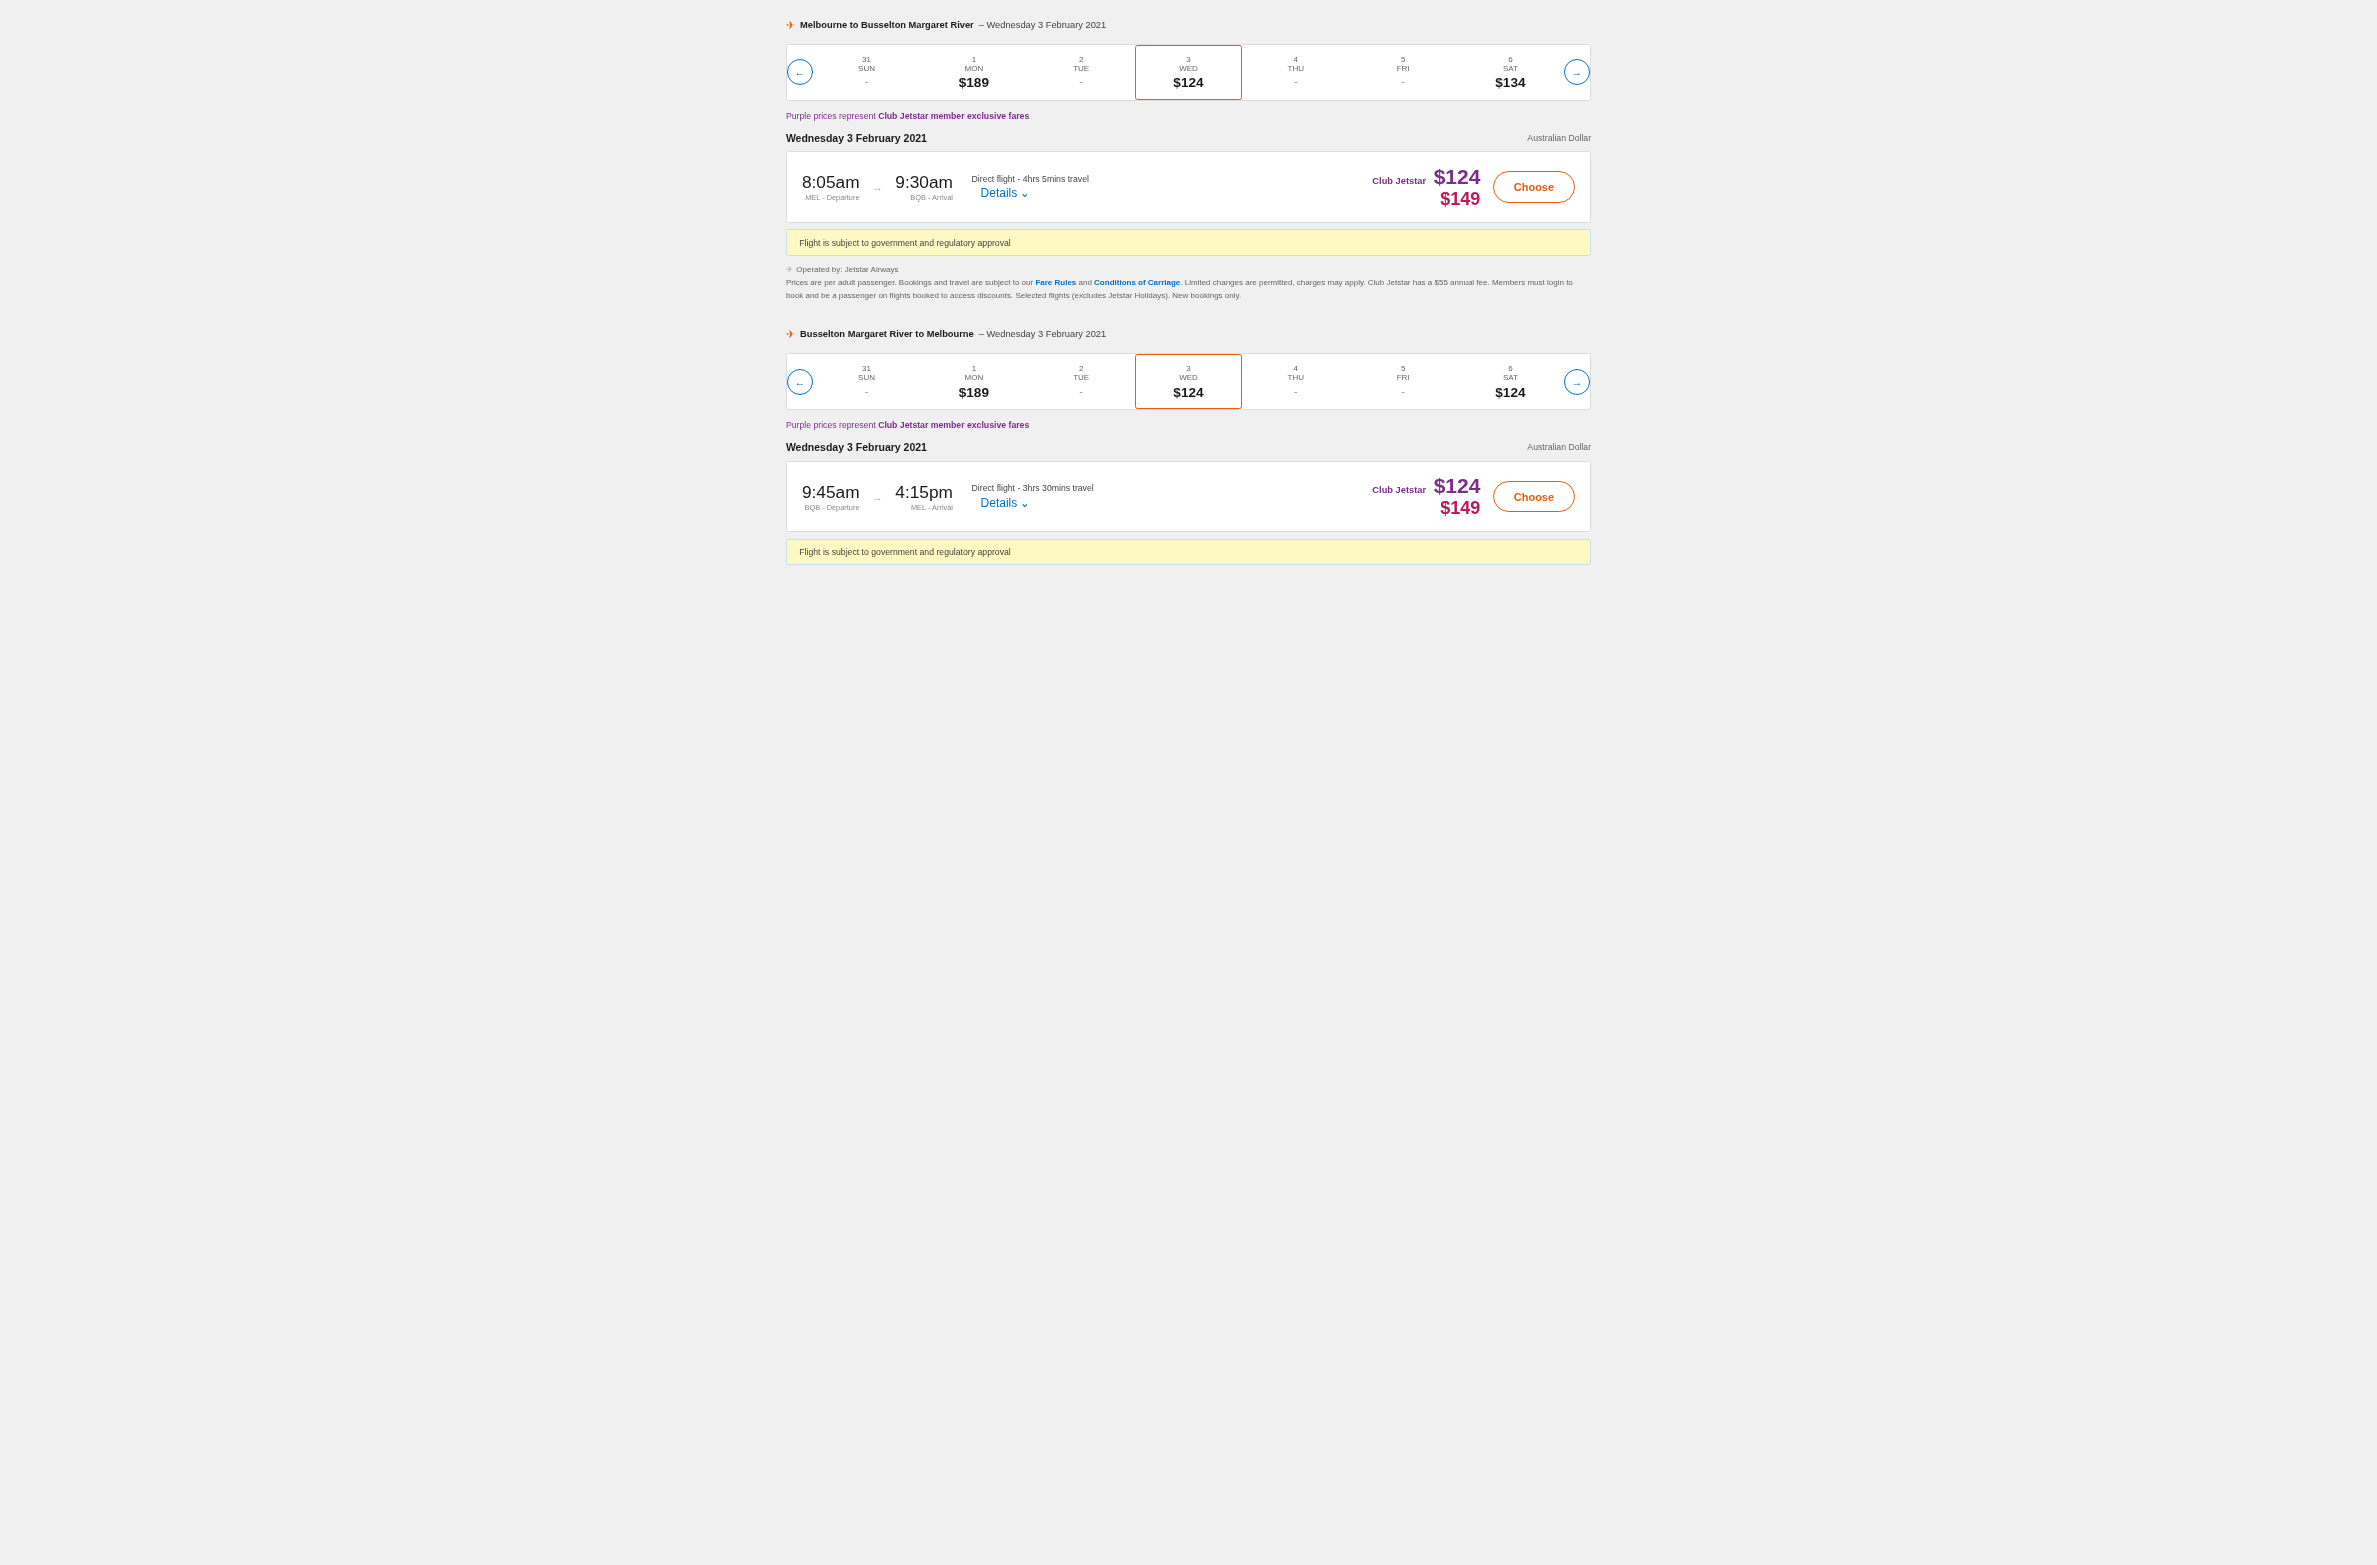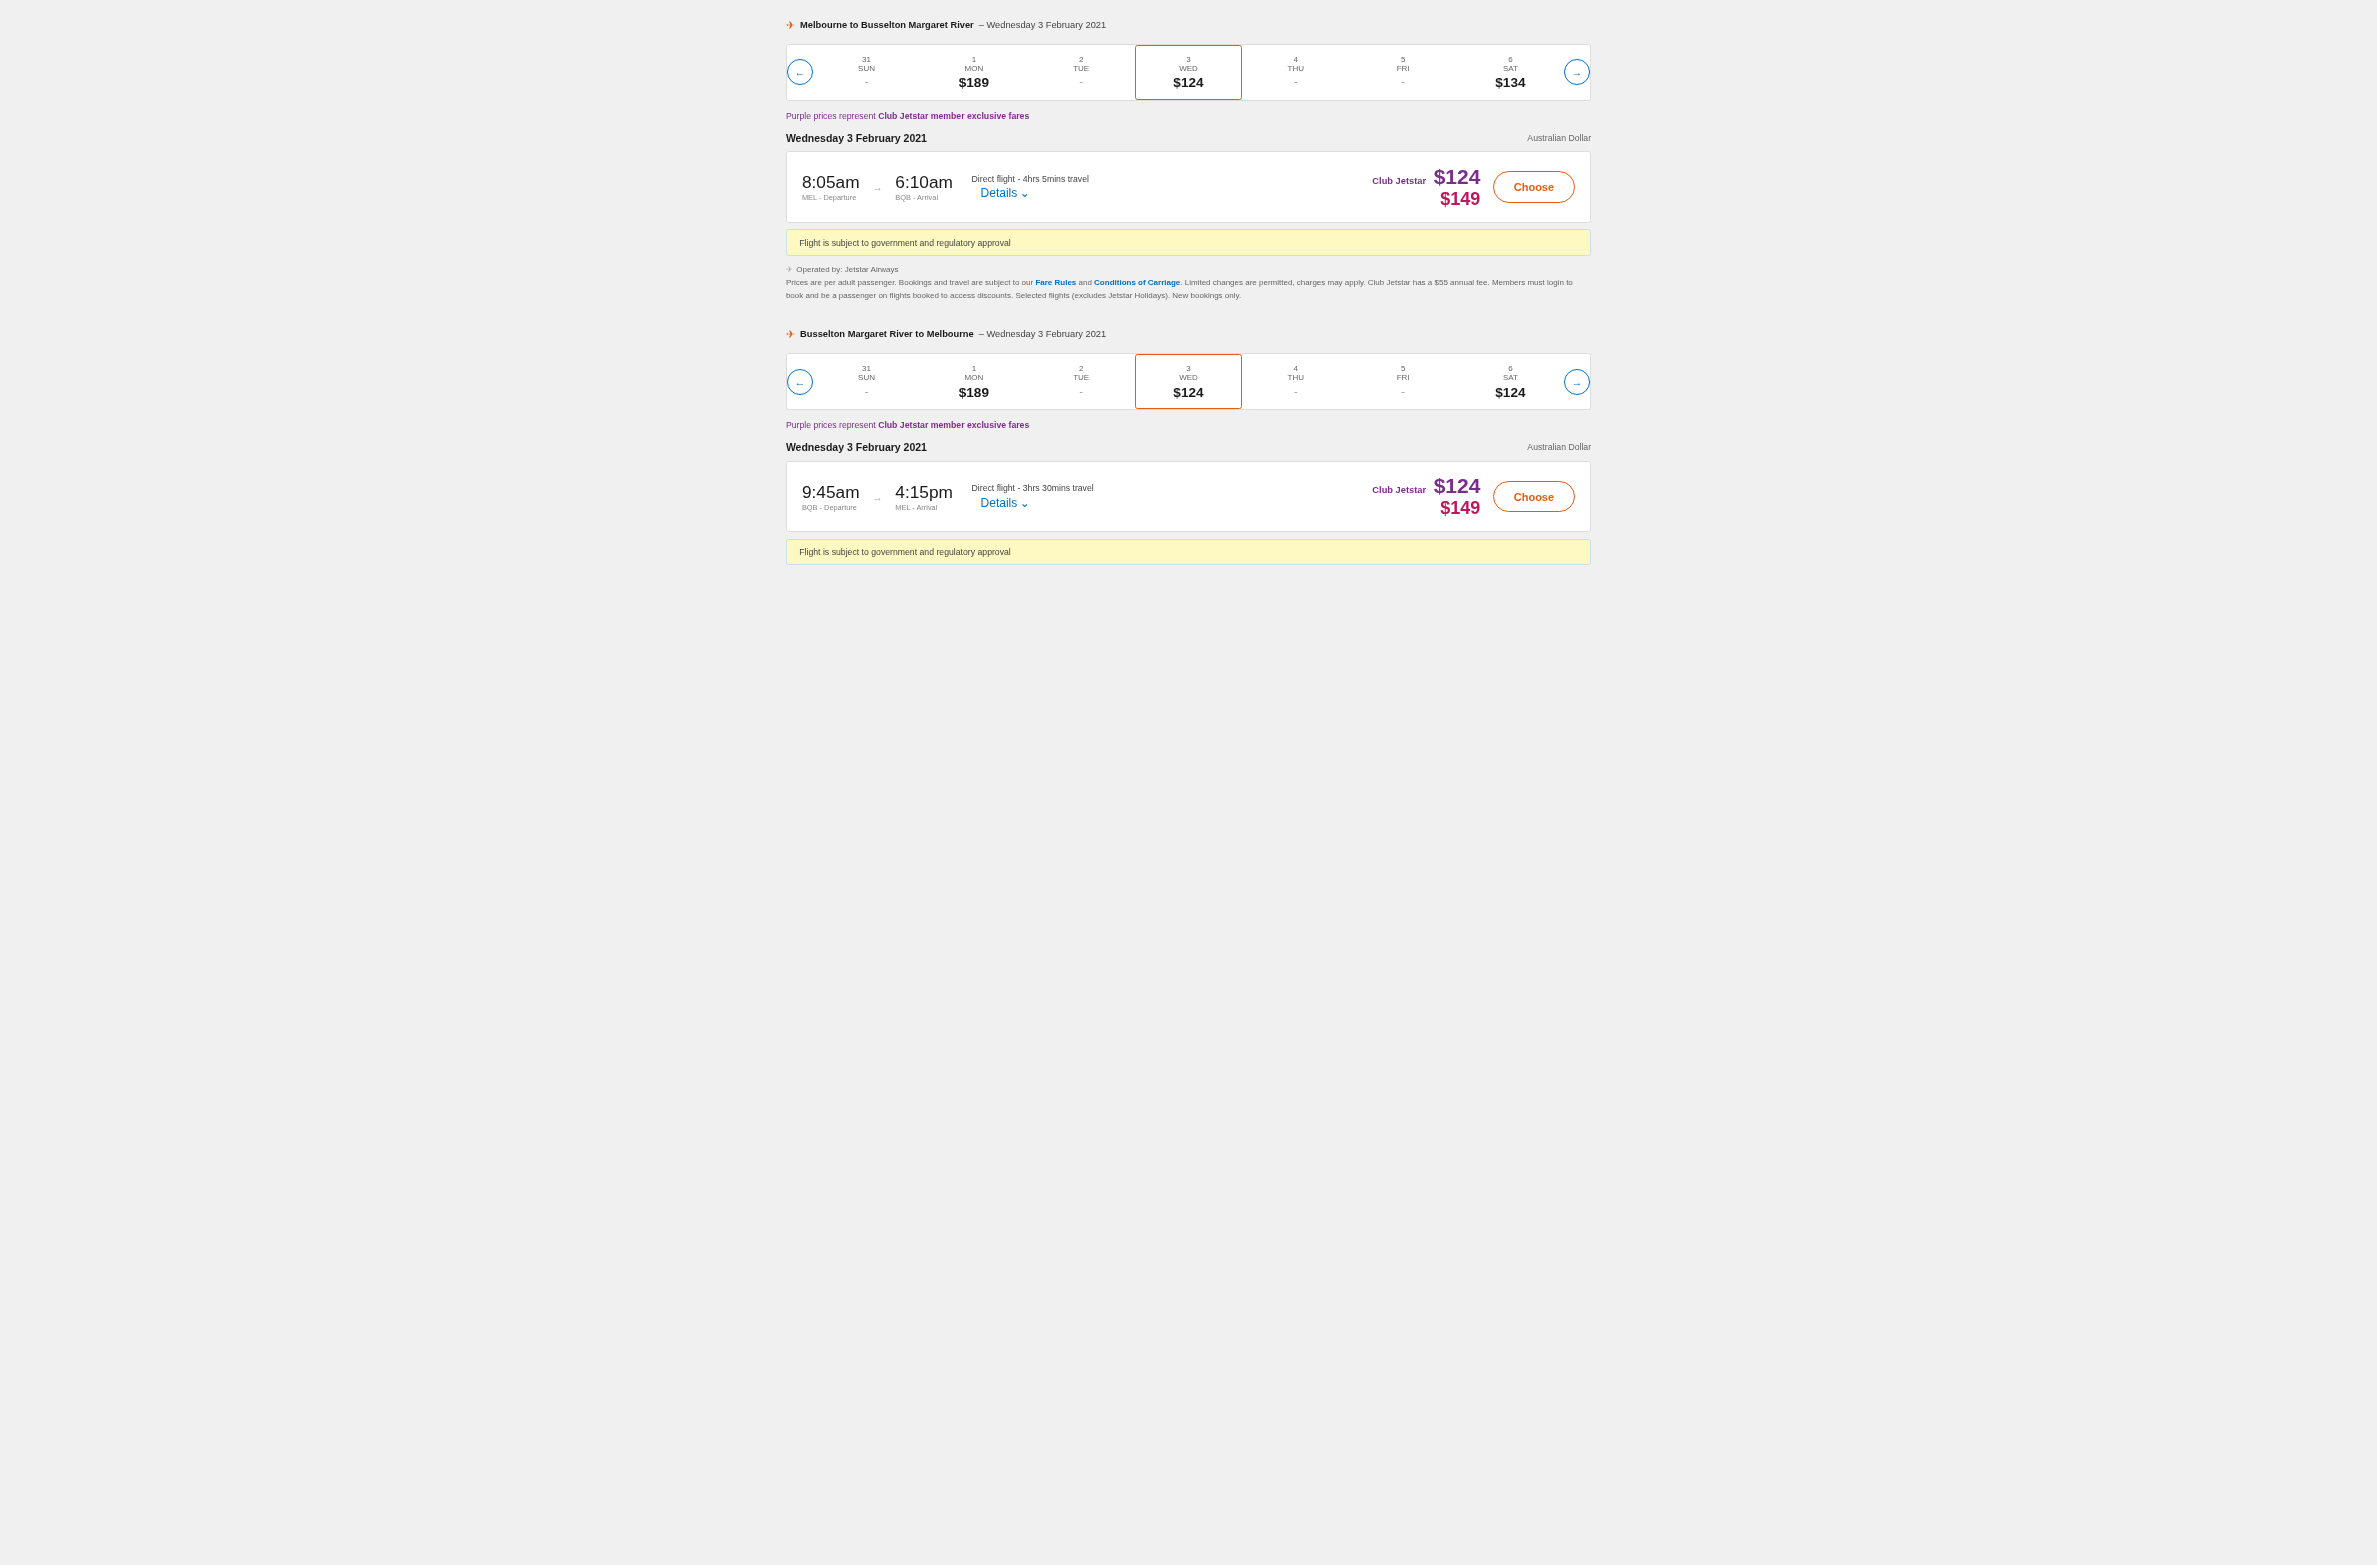--- a/index.html
+++ b/index.html
@@ -130,21 +130,21 @@
       align-items: center;
       justify-content: space-between;
       margin-bottom: 6.2px;
     }
     .flight-times {
       display: flex;
       align-items: center;
       gap: 12.4px;
       min-width: 136px;
     }
-    .time-block { text-align: left; }
+    .time-block { text-align: right; }
     .time-main {
       font-size: 17.3px;
       font-weight: 300;
       color: #1a1a1a;
     }
     .time-sub {
       font-size: 7.4px;
       color: #888;
     }
     .plane-arrow {
@@ -327,21 +327,21 @@
     </div>
 
     <div class="flight-card">
       <div class="flight-times">
         <div class="time-block">
           <div class="time-main">8:05am</div>
           <div class="time-sub">MEL - Departure</div>
         </div>
         <span class="plane-arrow">→</span>
         <div class="time-block">
-          <div class="time-main">6:10am</div>
+          <div class="time-main">9:30am</div>
           <div class="time-sub">BQB - Arrival</div>
         </div>
       </div>
 
       <div class="flight-info">
         <div class="direct-text">Direct flight - 4hrs 5mins travel</div>
         <a class="details-link" href="#">
           <span>Details</span>
           <span>⌄</span>
         </a>

